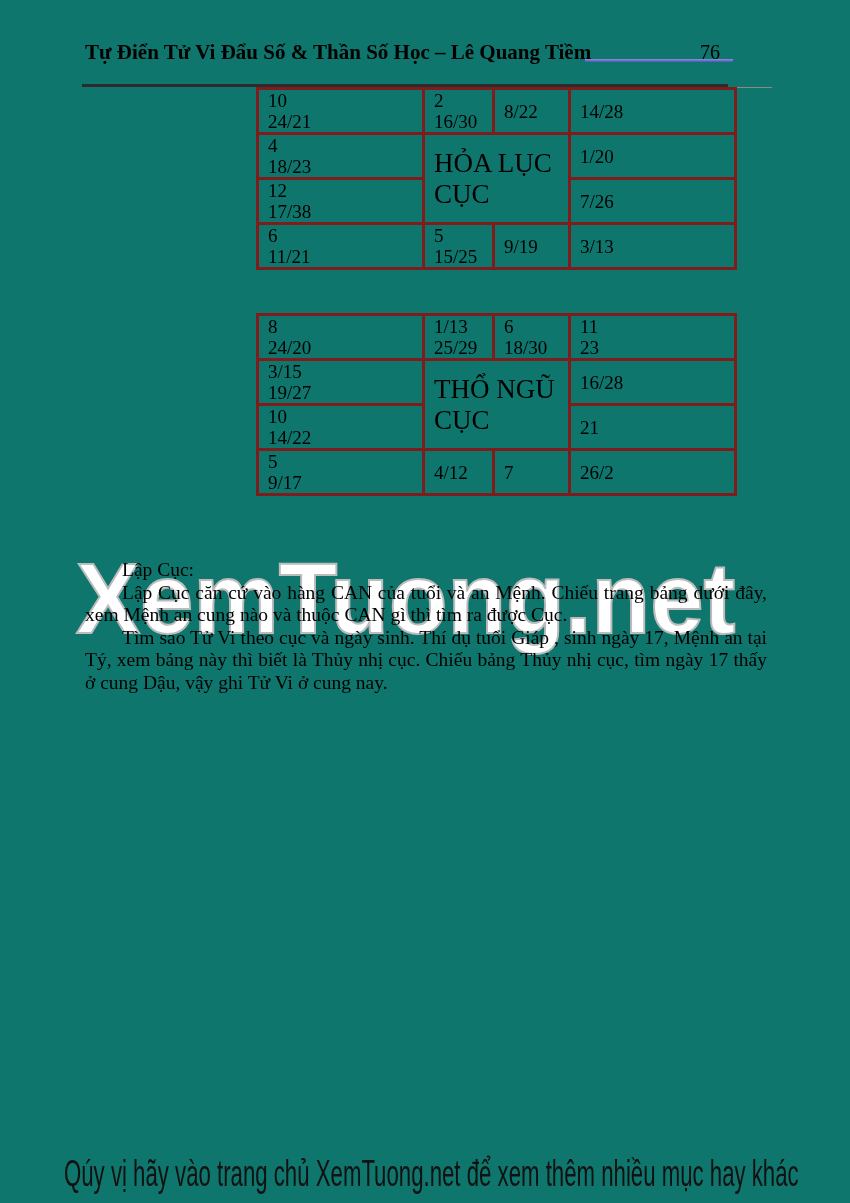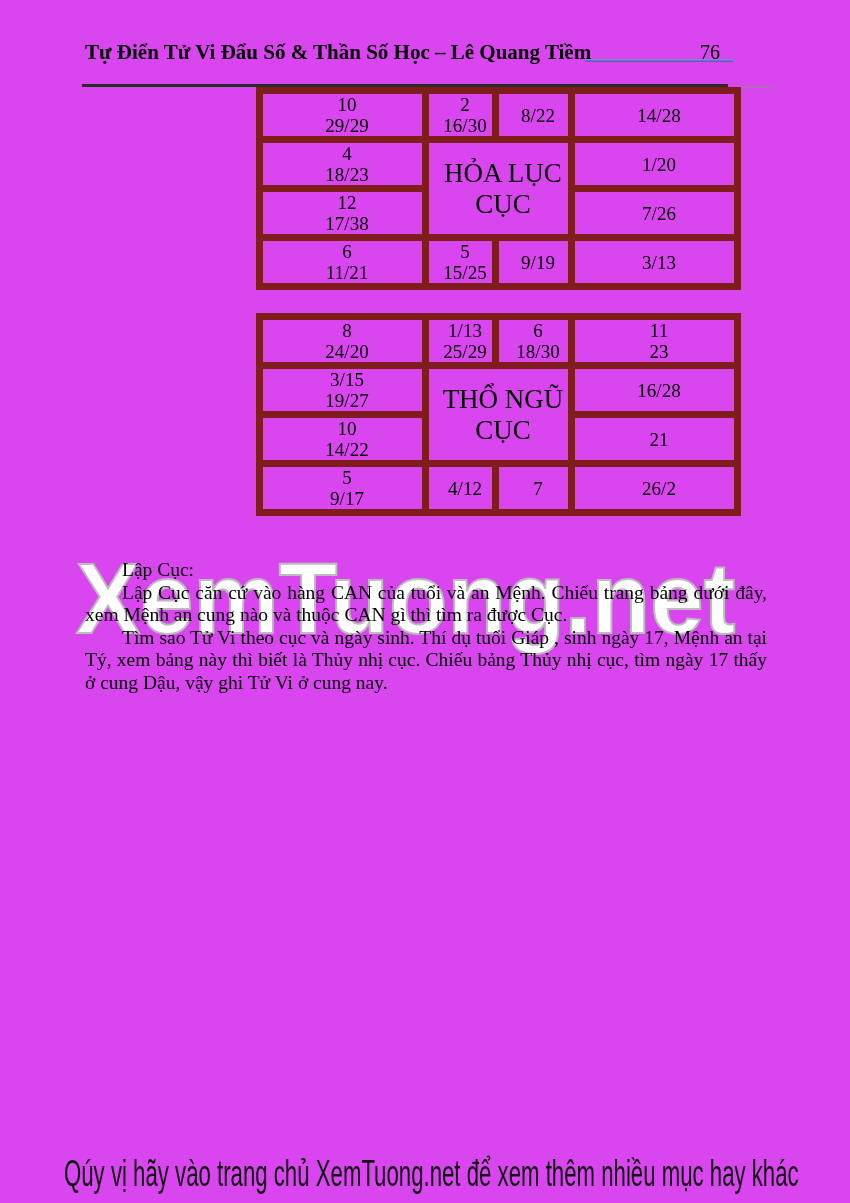--- a/index.html
+++ b/index.html
@@ -1,20 +1,20 @@
 <!DOCTYPE html>
 <html><head>
 <meta charset="utf-8">
 <style>
   html, body { margin: 0; padding: 0; background: #ffffff; }
   #page {
     position: relative;
     width: 850px;
     height: 1203px;
-    background: #d946ef;
+    background: #0f766e;
     font-family: "Liberation Serif", serif;
     color: #000000;
     overflow: hidden;
   }
   
   .hdr-title {
     position: absolute; left: 85px; top: 40px;
     font-size: 21px; font-weight: bold; white-space: nowrap;
   }
   .hdr-underline {
@@ -34,25 +34,24 @@
   }
   
   table.cuc {
     position: absolute; left: 256px;
     border-collapse: collapse; table-layout: fixed;
     font-size: 19px; line-height: 21px;
   }
   #table-hoa { top: 87px; }
   #table-tho { top: 313px; }
   table.cuc td {
-    border: 7px solid #7f1d1d;
+    border: 3px solid #7f1d1d;
     padding: 0 0 0 9px;
     vertical-align: middle;
     overflow: hidden;
-    text-align: center;
   }
   table.cuc tr { height: 45px; }
   td.center-cell {
     font-size: 27px; line-height: 31px;
     vertical-align: middle;
   }
   .c1 { width: 166px; } .c2 { width: 70px; } .c3 { width: 76px; } .c4 { width: 166px; }
   
   .watermark {
     position: absolute; left: 76px; top: 548px;
@@ -101,21 +100,21 @@
     <colgroup>
         <col class="c1">
         <col class="c2">
         <col class="c3">
         <col class="c4">
       </colgroup>
     <tbody>
         <tr>
       <td>
         <div>10</div>
-        <div>29/29</div>
+        <div>24/21</div>
       </td>
       <td>
         <div>2</div>
         <div>16/30</div>
       </td>
       <td>8/22</td>
       <td>14/28</td>
     </tr>
     <tr>
       <td>

